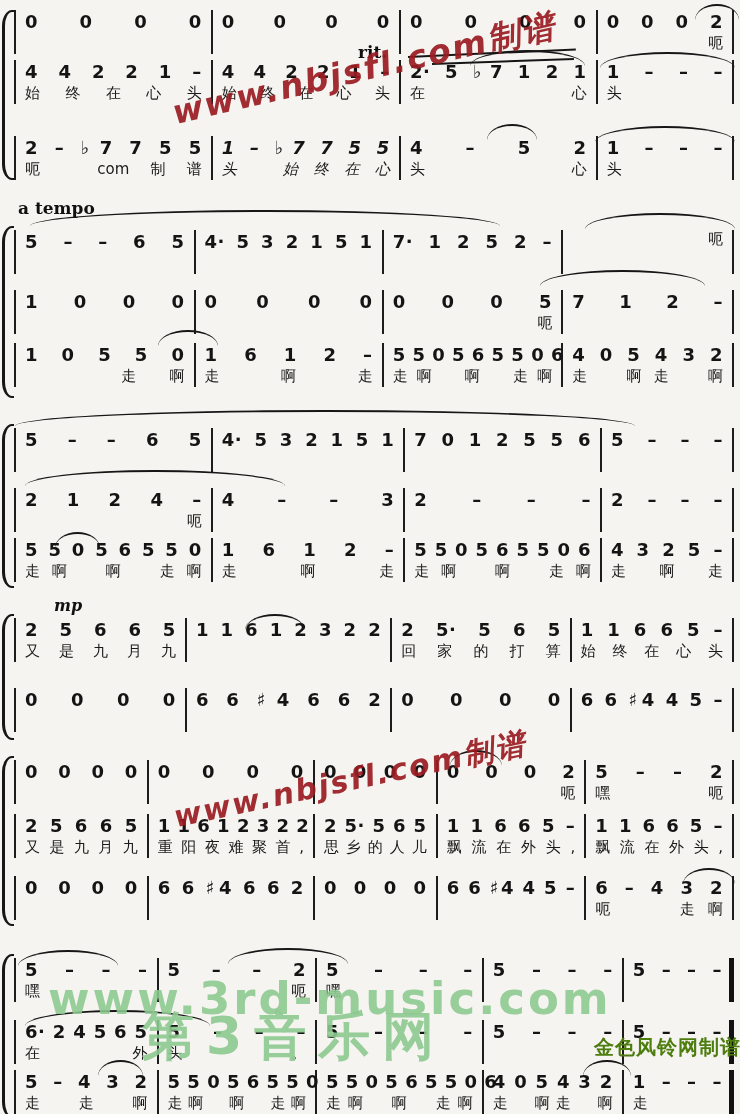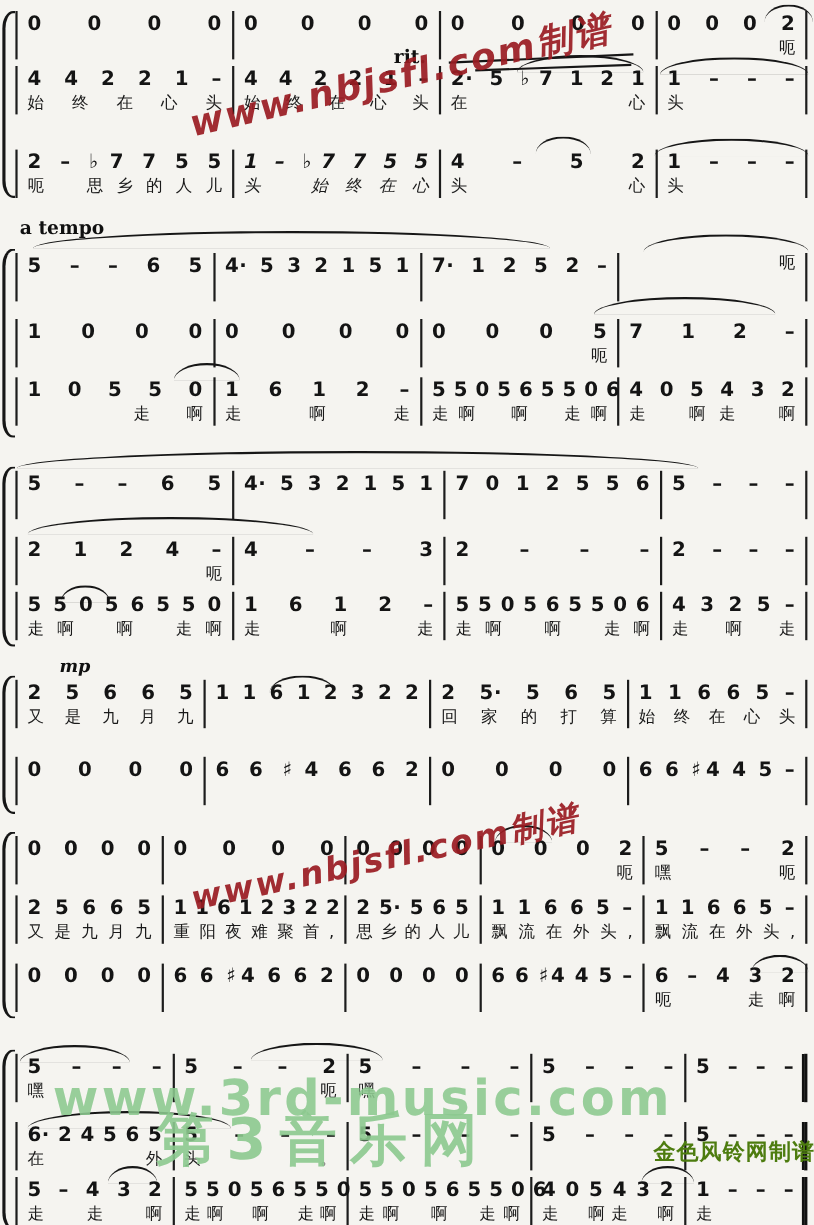--- a/index.html
+++ b/index.html
@@ -72,21 +72,21 @@
             <div class="lyric">在　　心</div>
           </div>
           <div class="measure" style="flex-grow: 1.35;">
             <div class="notes">1 – – –</div>
             <div class="lyric">头</div>
           </div>
         </div>
       <div class="row">
           <div class="measure" style="flex-grow: 2.05;">
             <div class="notes">2 – ♭7 7 5 5</div>
-            <div class="lyric">呃　思乡的人儿</div>
+            <div class="lyric">呃　com制谱</div>
           </div>
           <div class="measure" style="flex-grow: 1.95; font-style: italic;">
             <div class="notes">1 – ♭7 7 5 5</div>
             <div class="lyric">头　始终在心</div>
           </div>
           <div class="measure" style="flex-grow: 2.05;">
             <div class="notes">4 – 5 2</div>
             <div class="lyric">头　心</div>
           </div>
           <div class="measure" style="flex-grow: 1.35;">

